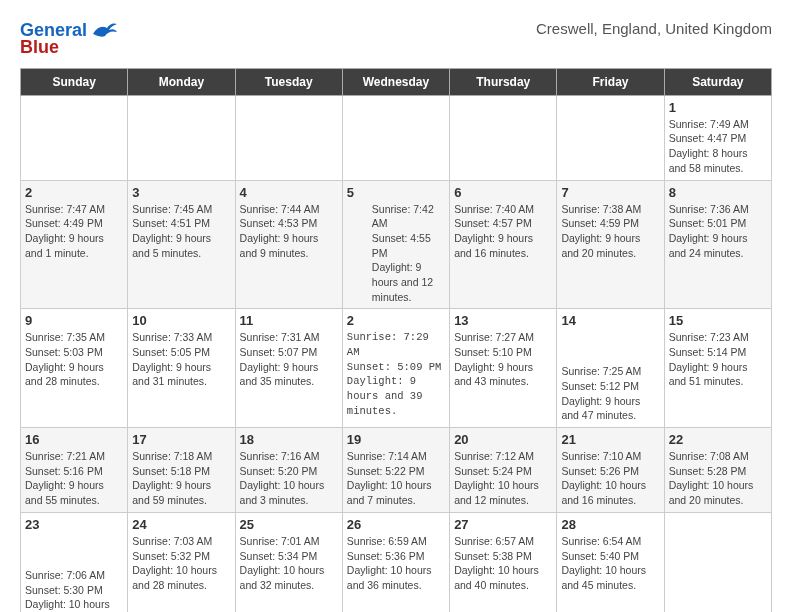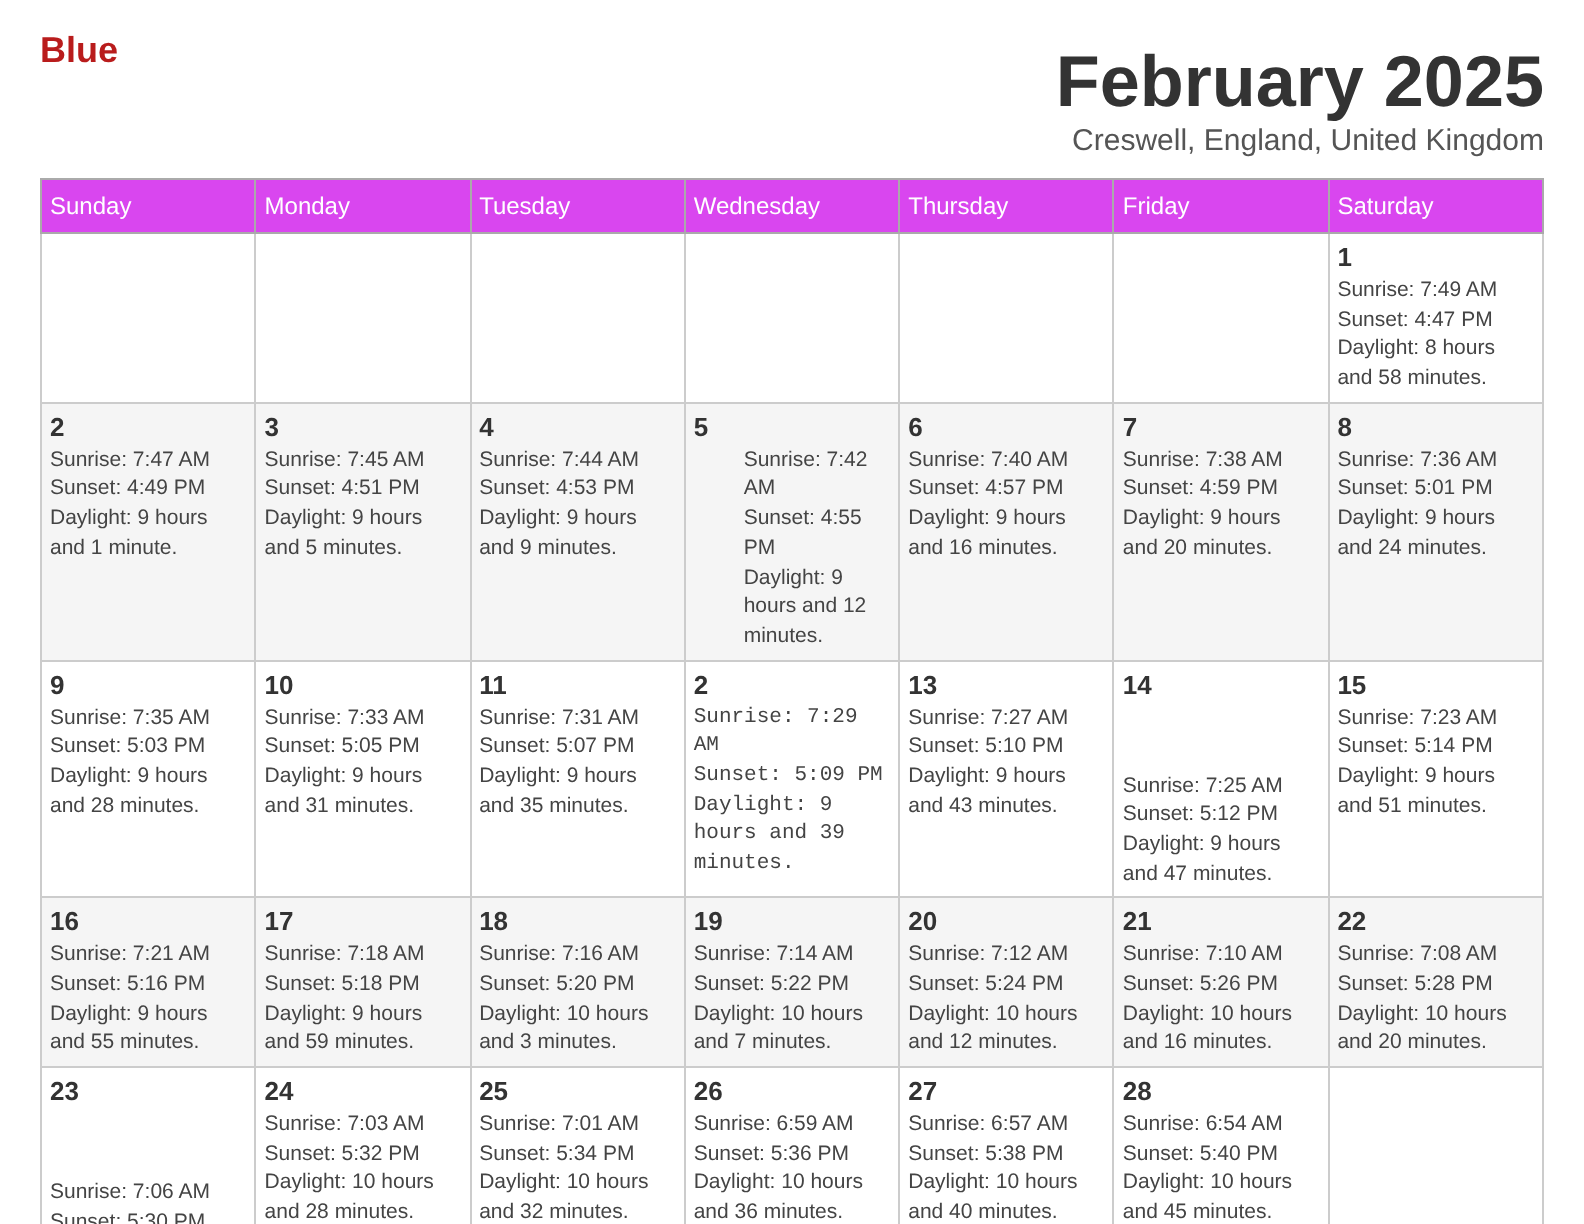--- a/index.html
+++ b/index.html
@@ -41,26 +41,26 @@
     .location {
       font-size: 15px;
       color: #555;
     }
     .calendar {
       width: 100%;
       border-collapse: collapse;
       font-size: 11px;
     }
     .calendar th {
-      background: #d946ef;
+      background: #404040;
       color: #fff;
       padding: 6px 4px;
-      text-align: left;
+      text-align: center;
       font-size: 12px;
-      font-weight: normal;
+      font-weight: bold;
       border: 1px solid #aaa;
     }
     .calendar td {
       border: 1px solid #ccc;
       vertical-align: top;
       padding: 4px;
       width: calc(100% / 7);
       min-height: 80px;
       background: #fff;
     }
@@ -82,25 +82,32 @@
     .empty-cell {
       background: #f9f9f9;
     }
   </style>
 </head>
 <body>
 
 <div class="header">
   <div class="logo">
     <div style="display:flex; flex-direction:column; align-items:flex-start;">
+      <div style="display:flex; align-items:center;">
+        <span class="logo-text">
+          <span>General</span>
+        </span>
+        <svg width="28" height="22" viewBox="0 0 28 22" style="margin-left:2px;">
+          <path d="M4 14 Q10 4 18 8 Q22 2 28 4 Q22 6 20 10 Q26 8 28 12 Q20 10 16 16 Q12 18 4 14Z" fill="#1565c0"></path>
+        </svg>
+      </div>
       <span class="logo-text" style="color:#b91c1c; margin-top:-4px;">Blue</span>
     </div>
   </div>
   <div class="title-block">
-    <div class="month-title">February 2025</div>
     <div class="location">Creswell, England, United Kingdom</div>
   </div>
 </div>
 
 <table class="calendar">
   <thead>
     <tr>
     <th>Sunday</th>
         <th>Monday</th>
         <th>Tuesday</th>

